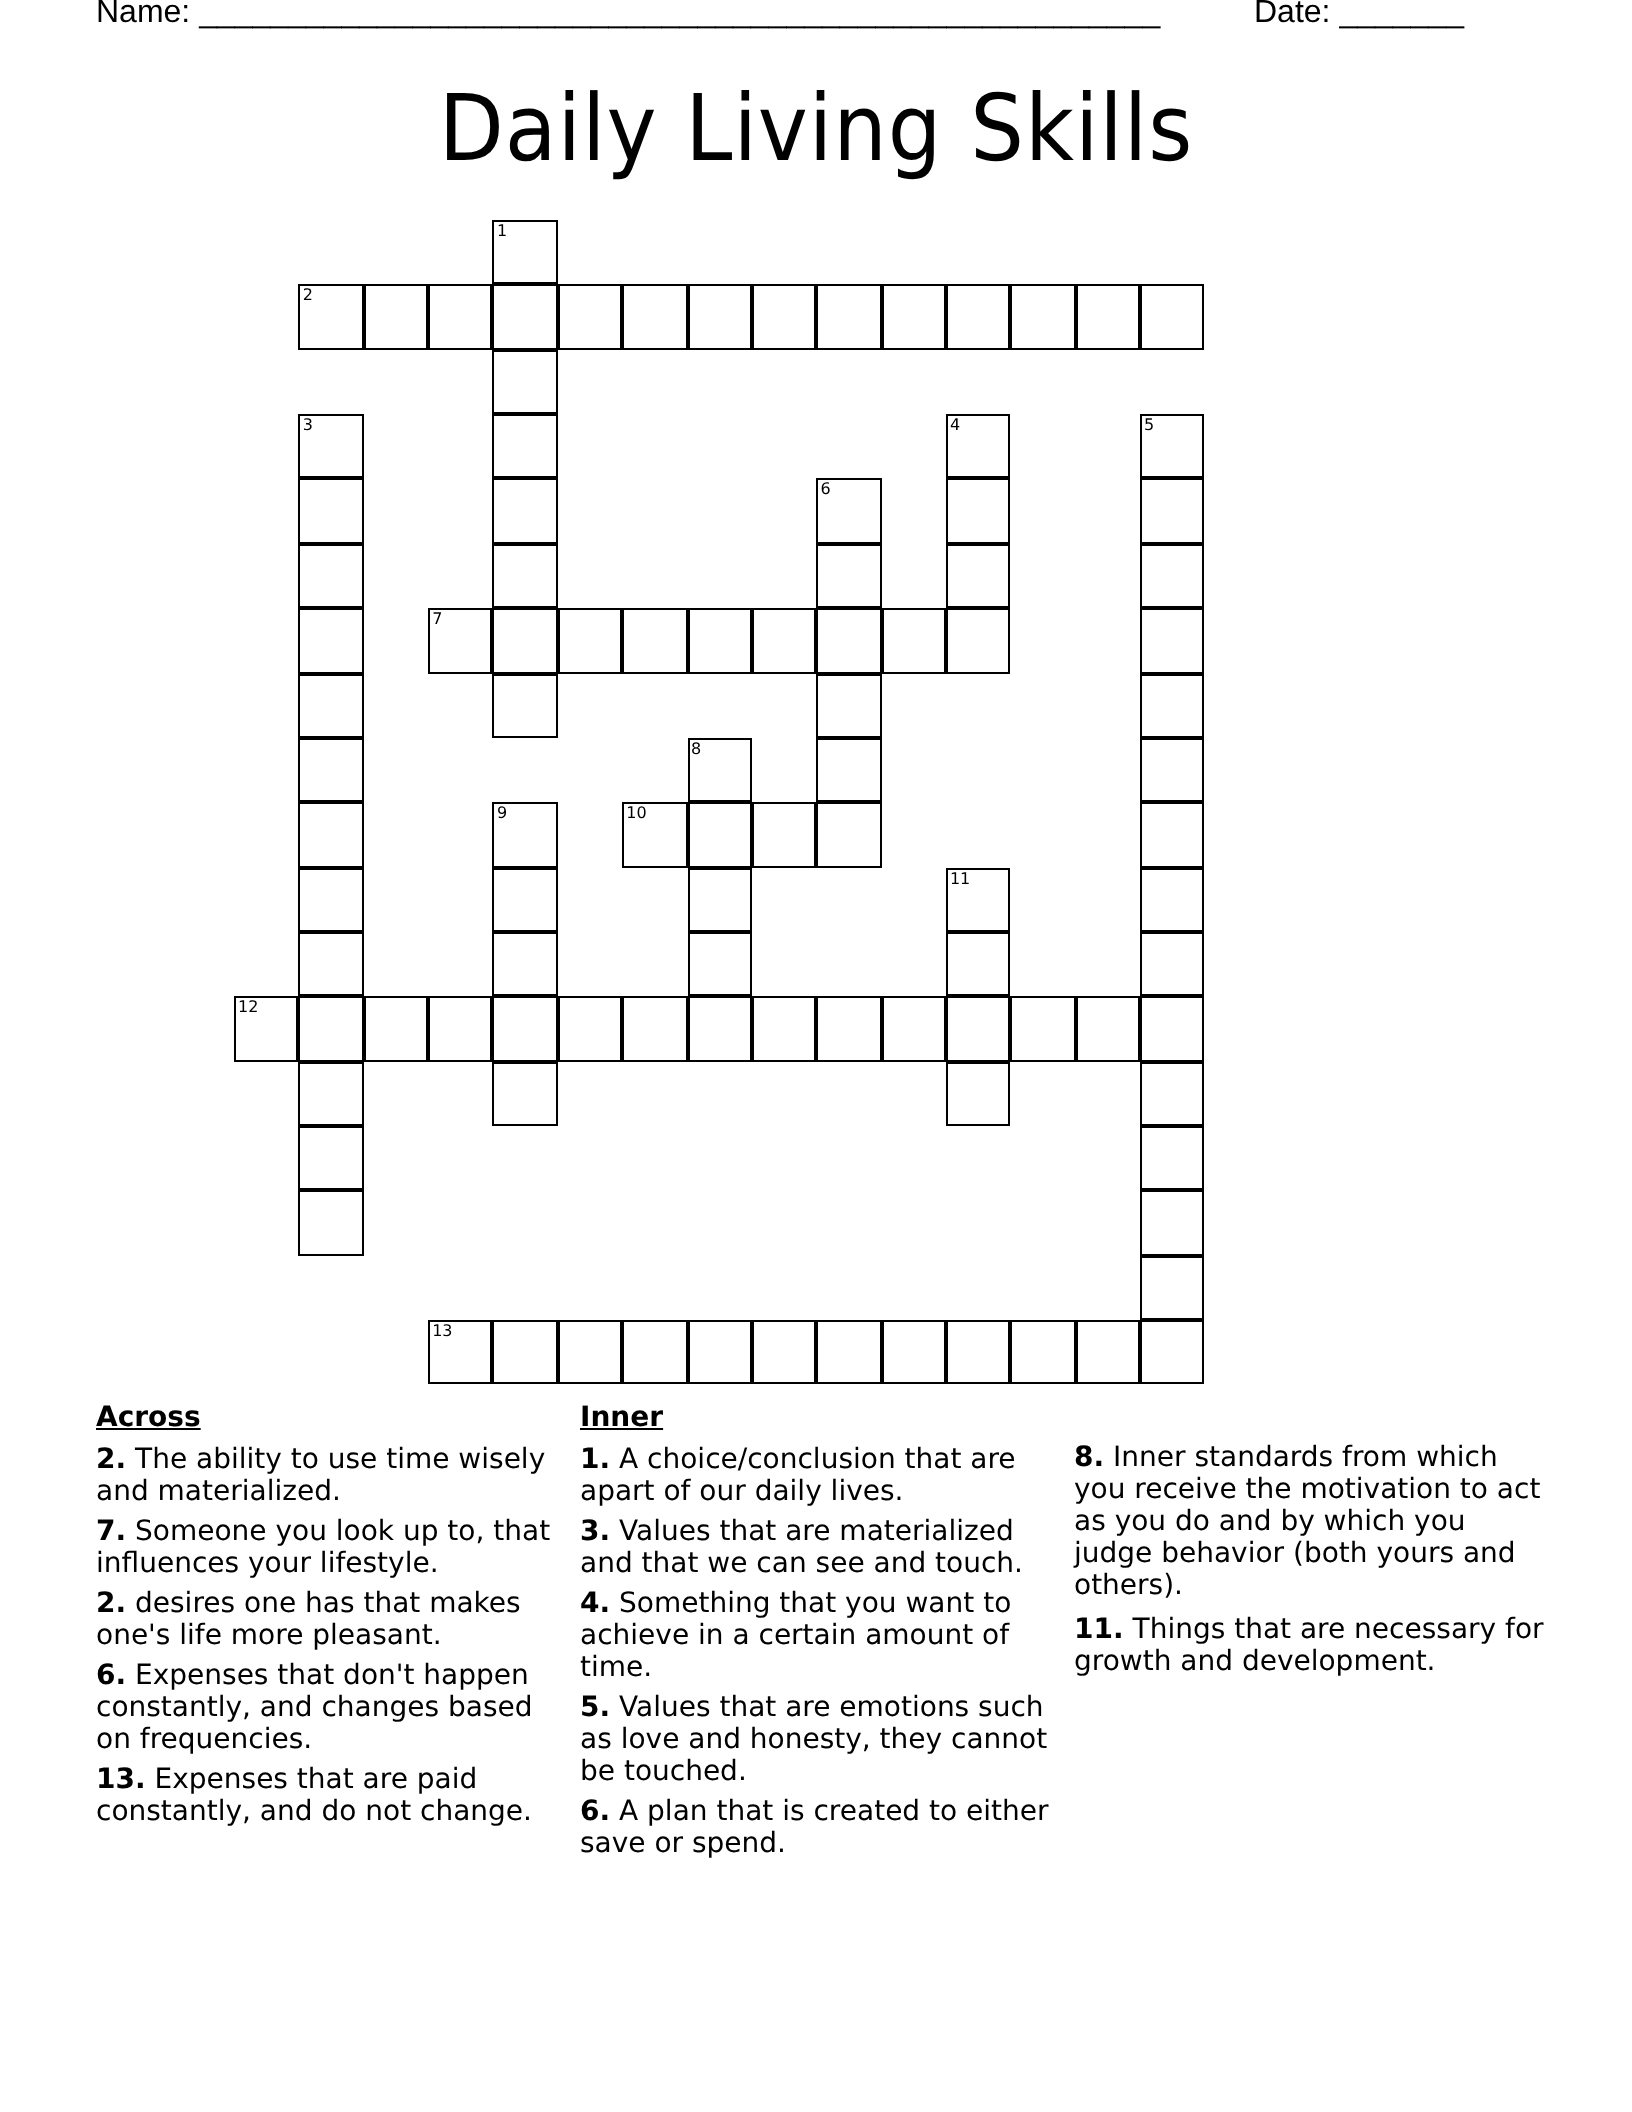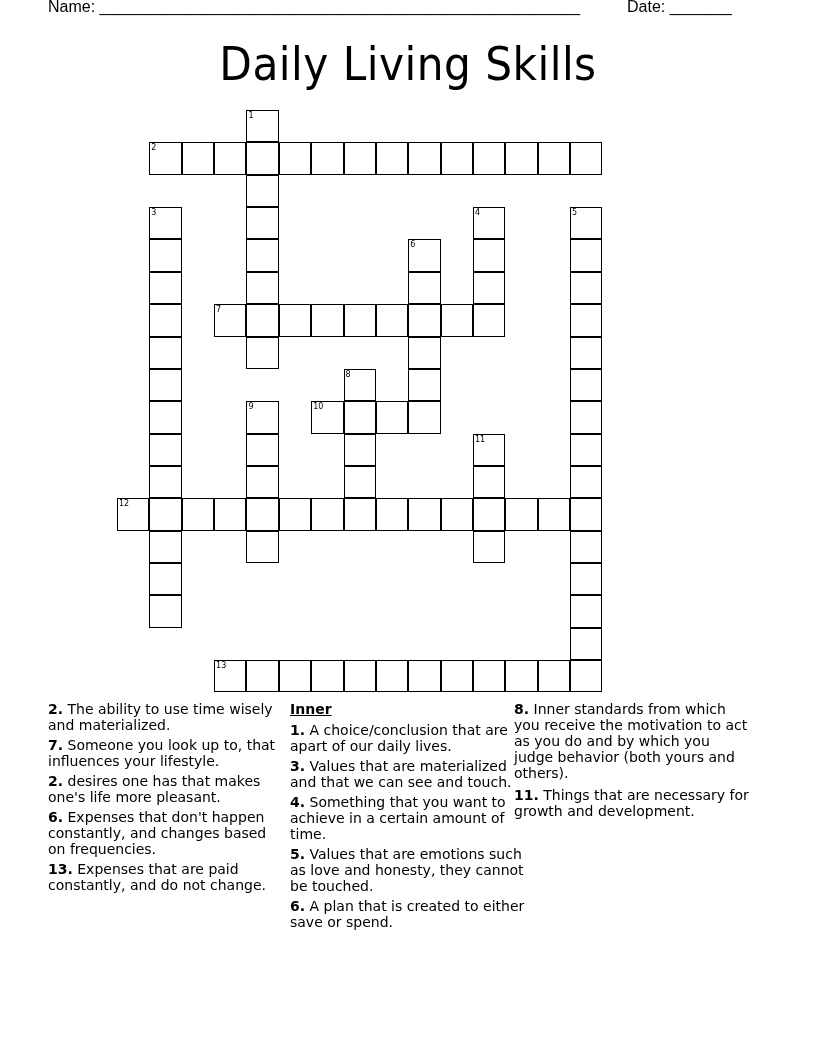--- a/index.html
+++ b/index.html
@@ -71,21 +71,21 @@
       font-weight: bold;
       text-decoration: underline;
       margin-bottom: 5px;
     }
     .clue {
       margin-bottom: 4px;
     }
     .clue b { font-weight: bold; }
     #col-across { left: 48px; width: 236px; }
     #col-down { left: 290px; width: 236px; }
-    #col-down2 { left: 514px; width: 236px; }
+    #col-down2 { left: 537px; width: 236px; margin-top: 20px; }
   </style>
 </head>
 <body>
 
 <div class="header-line" id="name-line">Name: ______________________________________________________</div>
 <div class="header-line" id="date-line">Date: _______</div>
 
 <div class="title">Daily Living Skills</div>
 
 <div id="grid">
@@ -213,20 +213,21 @@
     <div class="cell" style="left: 343.52px; top: 660.12px;"></div>
     <div class="cell" style="left: 375.88px; top: 660.12px;"></div>
     <div class="cell" style="left: 408.24px; top: 660.12px;"></div>
     <div class="cell" style="left: 440.6px; top: 660.12px;"></div>
     <div class="cell" style="left: 472.96px; top: 660.12px;"></div>
     <div class="cell" style="left: 505.32px; top: 660.12px;"></div>
     <div class="cell" style="left: 537.68px; top: 660.12px;"></div>
   </div>
 
 <div class="clues" id="col-across">
+  <div class="col-head">Across</div>
   <div class="clue"><b>2.</b> <span>The ability to use time wisely and materialized.</span></div>
   <div class="clue"><b>7.</b> <span>Someone you look up to, that influences your lifestyle.</span></div>
   <div class="clue"><b>2.</b> <span>desires one has that makes one's life more pleasant.</span></div>
   <div class="clue"><b>6.</b> <span>Expenses that don't happen constantly, and changes based on frequencies.</span></div>
   <div class="clue"><b>13.</b> <span>Expenses that are paid constantly, and do not change.</span></div>
 </div>
 
 <div class="clues" id="col-down">
   <div class="col-head">Inner</div>
   <div class="clue"><b>1.</b> <span>A choice/conclusion that are apart of our daily lives.</span></div>

